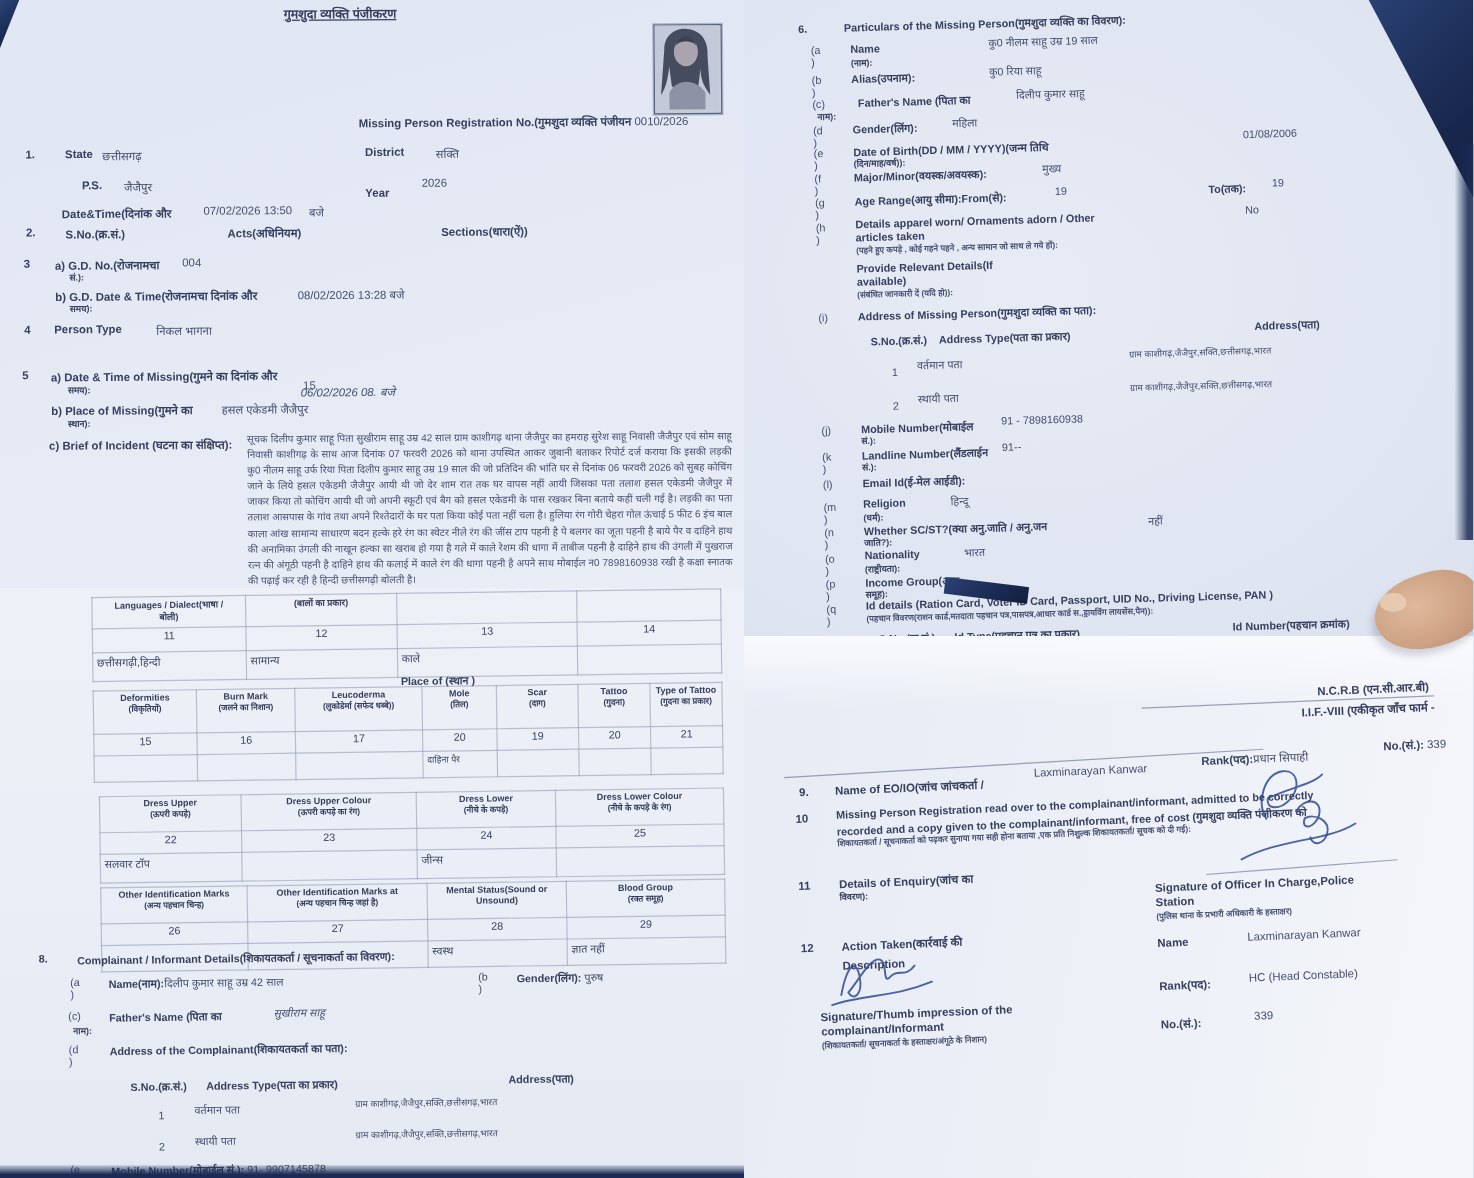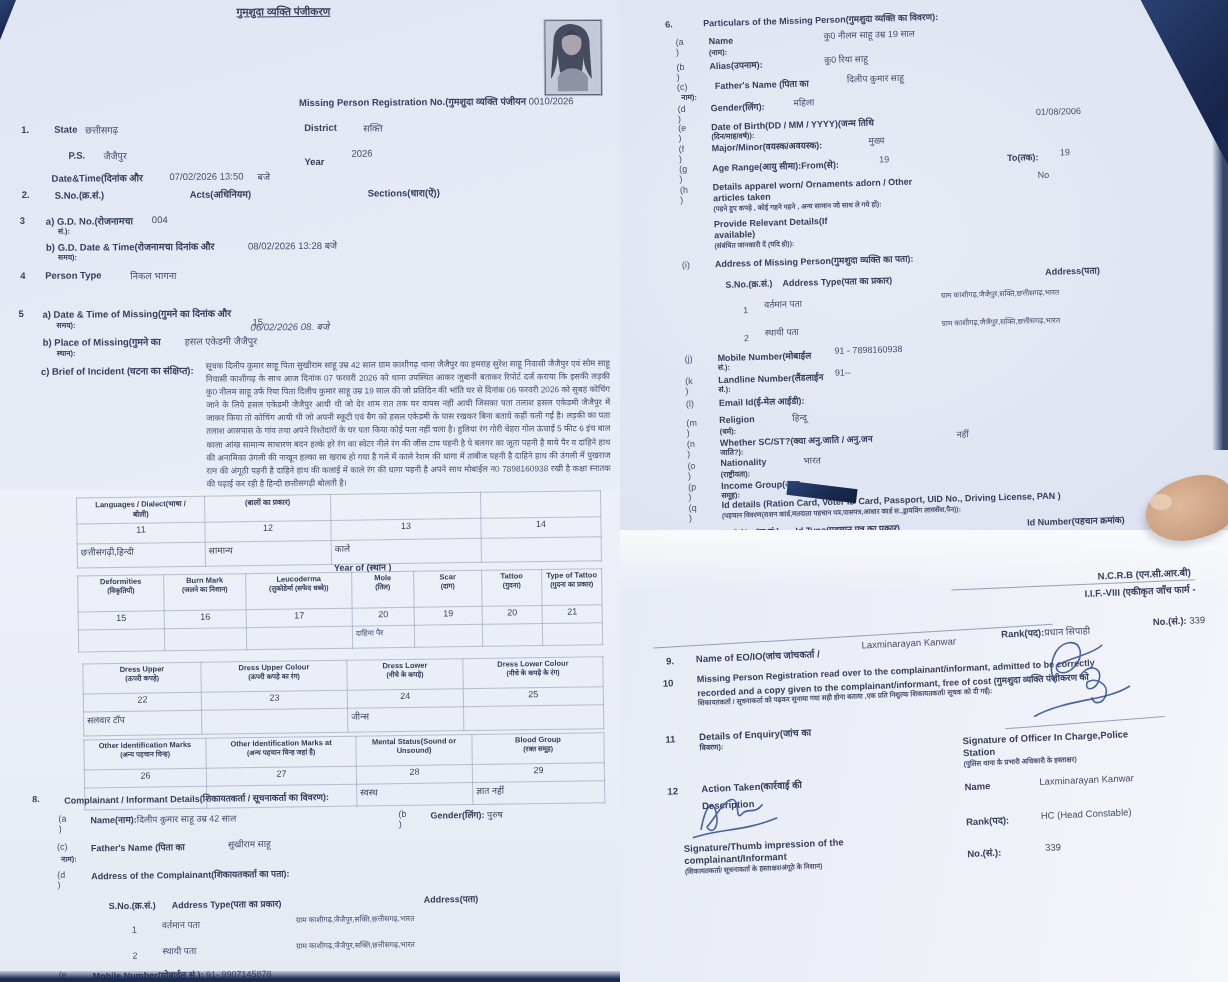--- a/index.html
+++ b/index.html
@@ -270,21 +270,21 @@
         </tr>
         <tr style="height:24px;">
           <td>छत्तीसगढ़ी,हिन्दी</td>
           <td>सामान्य</td>
           <td>काले</td>
           <td></td>
         </tr>
       </tbody>
         </table>
 
-      <div class="ab b" style="left:335px;top:73px;">Year of (स्थान )</div>
+      <div class="ab b" style="left:335px;top:73px;">Place of (स्थान )</div>
 
       <table class="sc" style="position:absolute;left:78px;top:84px;width:524px;">
         <colgroup>
             <col style="width:86px">
             <col style="width:82px">
             <col style="width:106px">
             <col style="width:62px">
             <col style="width:68px">
             <col style="width:60px">
             <col style="width:60px">
@@ -432,21 +432,21 @@
         <span class="b">Name(नाम):</span><span class="v">दिलीप कुमार साहू उम्र 42 साल</span>
       </div>
       <div class="ab v" style="left:396px;top:322px;">(b</div>
       <div class="ab v" style="left:396px;top:332px;">)</div>
       <div class="ab" style="left:428px;top:322px;">
         <span class="b">Gender(लिंग):</span> <span class="v">पुरुष</span>
       </div>
 
       <div class="ab v" style="left:54px;top:350px;">(c)</div>
       <div class="ab b" style="left:88px;top:350px;">Father's Name (पिता का</div>
-      <div class="ab v" style="left:225px;top:348px;">सुखीराम साहू</div>
+      <div class="ab v" style="left:225px;top:348px;font-style:italic;">सुखीराम साहू</div>
       <div class="ab b sm" style="left:58px;top:362px;">नाम):</div>
 
       <div class="ab v" style="left:54px;top:378px;">(d</div>
       <div class="ab v" style="left:54px;top:388px;">)</div>
       <div class="ab b" style="left:88px;top:378px;">Address of the Complainant(शिकायतकर्ता का पता):</div>
 
       <div class="ab b" style="left:105px;top:408px;">S.No.(क्र.सं.)</div>
       <div class="ab b" style="left:168px;top:408px;">Address Type(पता का प्रकार)</div>
       <div class="ab b" style="left:420px;top:406px;">Address(पता)</div>
 

